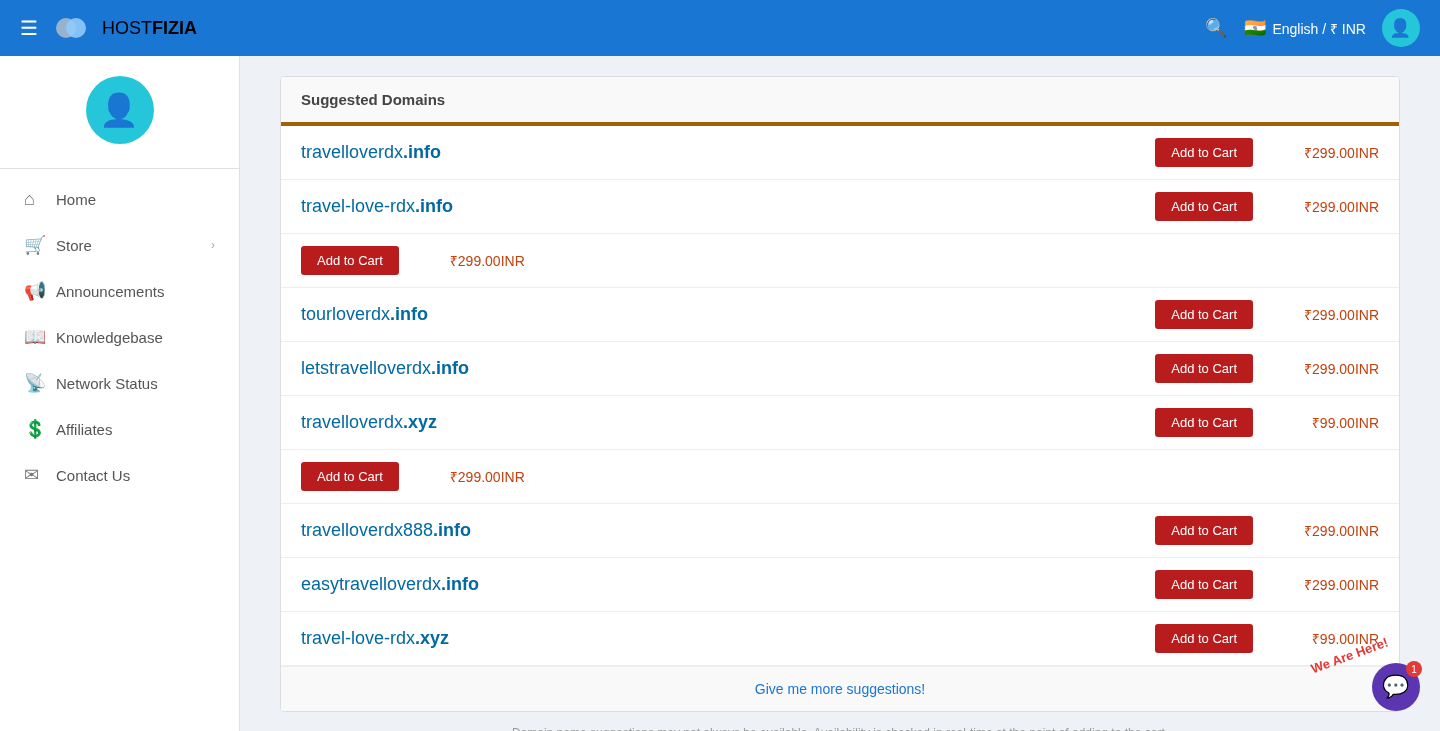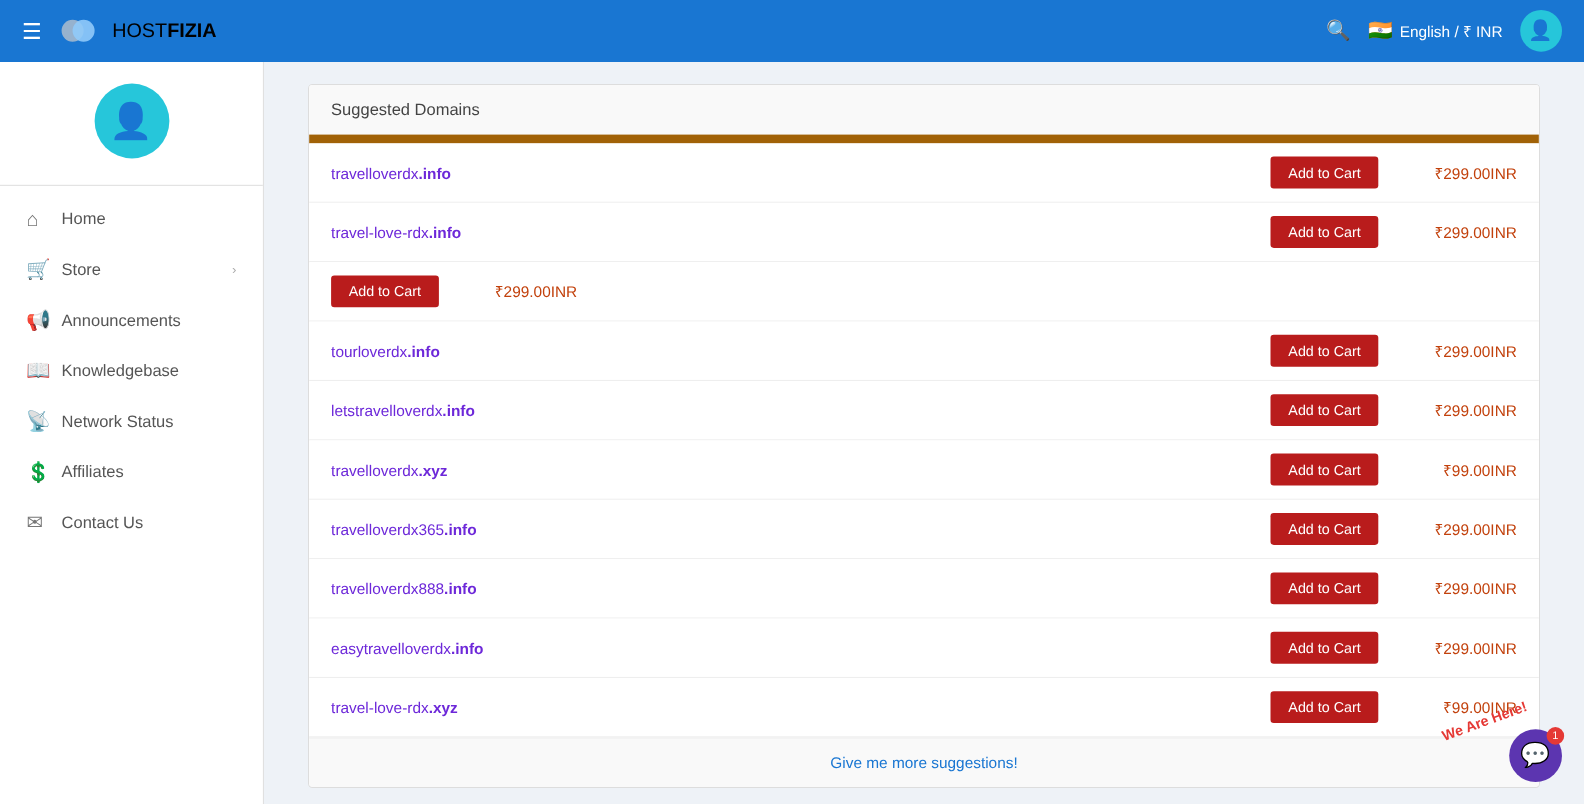--- a/index.html
+++ b/index.html
@@ -75,35 +75,35 @@
       background: white;
       border-radius: 4px;
       border: 1px solid #ddd;
       overflow: hidden;
     }
     .domain-table-header {
       background: #f9f9f9;
       padding: 14px 20px;
       font-size: 15px;
       color: #444;
-      border-bottom: 8px solid #a16207;
-      font-weight: 400;
+      border-bottom: 4px solid #a16207;
+      font-weight: 700;
     }
     .domain-row {
       display: flex;
       align-items: center;
       padding: 12px 20px;
       border-bottom: 1px solid #eee;
       background: white;
     }
     .domain-row:last-child { border-bottom: none; }
     .domain-name {
       flex: 1;
-      font-size: 14px;
-      color: #6d28d9;
+      font-size: 18px;
+      color: #0369a1;
     }
     .domain-name span.ext { font-weight: 700; }
     .add-to-cart-btn {
       background: #b91c1c;
       color: white;
       border: none;
       padding: 7px 16px;
       border-radius: 3px;
       font-size: 13px;
       cursor: pointer;
@@ -282,21 +282,20 @@
         <span class="domain-price">₹299.00INR</span>
       </div>
 
       <div class="domain-row">
         <span class="domain-name">travelloverdx<span class="ext">.xyz</span></span>
         <button class="add-to-cart-btn">Add to Cart</button>
         <span class="domain-price">₹99.00INR</span>
       </div>
 
       <div class="domain-row">
-        <span class="domain-name">travelloverdx365<span class="ext">.info</span></span>
         <button class="add-to-cart-btn">Add to Cart</button>
         <span class="domain-price">₹299.00INR</span>
       </div>
 
       <div class="domain-row">
         <span class="domain-name">travelloverdx888<span class="ext">.info</span></span>
         <button class="add-to-cart-btn">Add to Cart</button>
         <span class="domain-price">₹299.00INR</span>
       </div>
 

